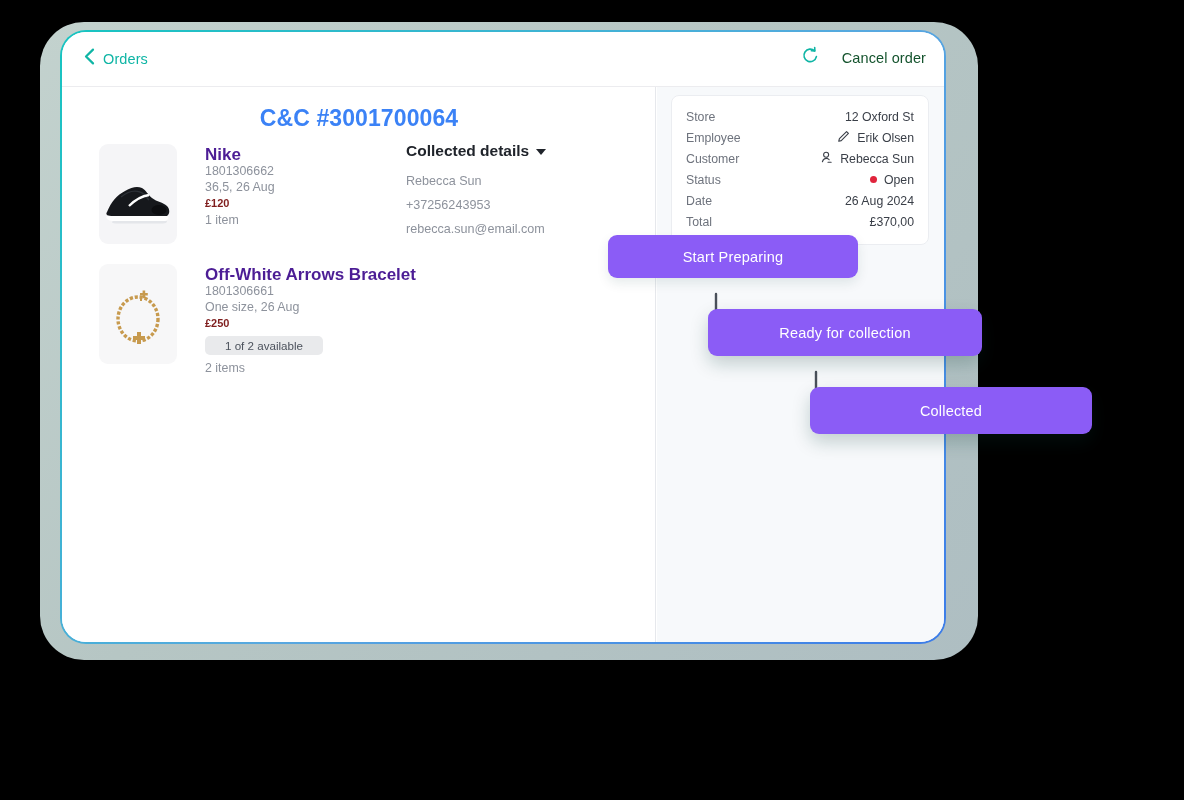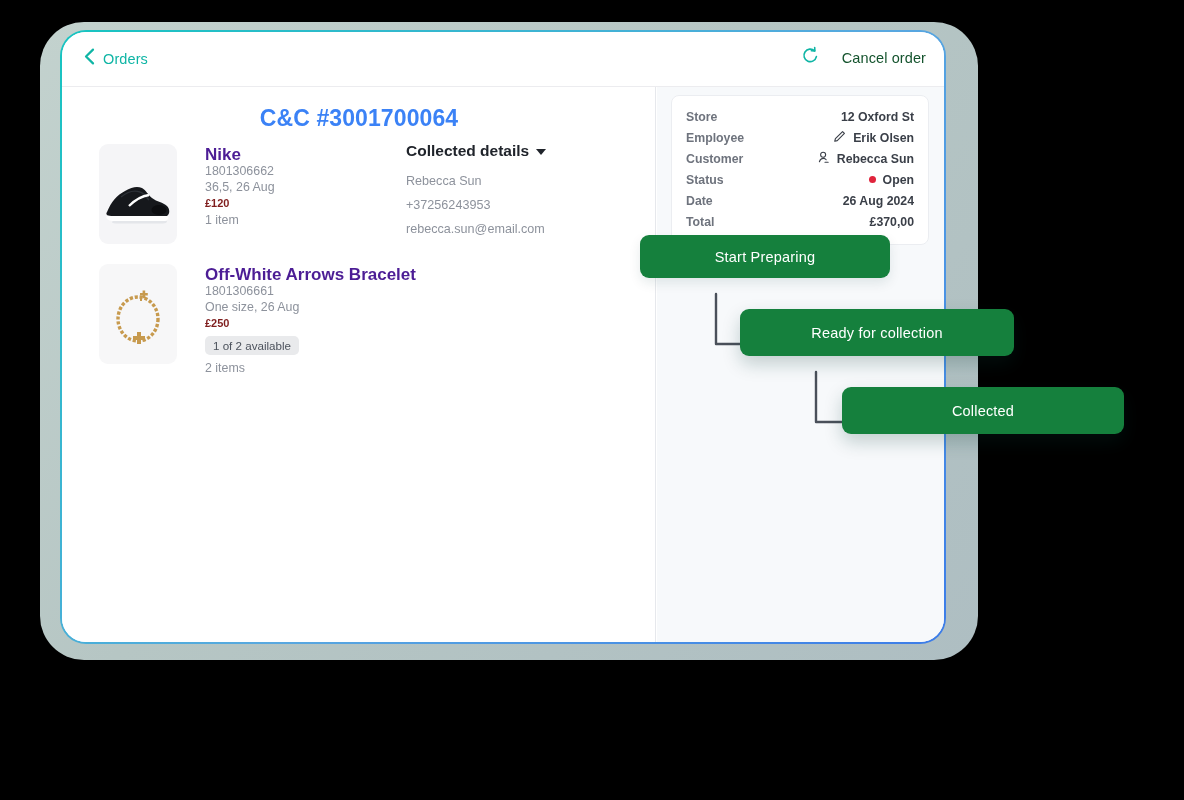--- a/index.html
+++ b/index.html
@@ -62,21 +62,21 @@
   }
   .thumb.bracelet{background:#f7f7f8;}
 
   .pinfo{padding-top:3px;}
   .pname{font-size:17px;font-weight:700;color:#4c1d95;line-height:16px;}
   .pmeta{font-size:12.4px;color:#8d929c;line-height:16px;}
   .pprice{font-size:11px;font-weight:700;color:#7f1d1d;line-height:17px;}
   .pqty{font-size:12.4px;color:#8d929c;line-height:16px;}
   .pbadge{
     display:inline-block;background:#e9eaec;color:#4c525c;font-size:11.6px;
-    border-radius:5px;padding:3px 8px;margin:4px 0 5px;
+    border-radius:5px;padding:3px 20px;margin:4px 0 5px;
   }
 
   
   #personal-details{position:absolute;left:344px;top:55px;}
   #pd-header{display:flex;align-items:center;gap:7px;cursor:pointer;}
   #pd-title{font-size:15.5px;font-weight:700;color:#20242b;}
   .caret{
     width:0;height:0;border-left:5px solid transparent;border-right:5px solid transparent;
     border-top:6px solid #20242b;margin-top:2px;
   }
@@ -85,30 +85,30 @@
 
   
   #right-pane{
     position:absolute;left:595px;top:55px;width:287px;height:555px;background:#f7f9fb;
   }
   #summary-card{
     position:absolute;left:14px;top:8px;width:258px;
     background:#ffffff;border:1px solid #ebedf1;border-radius:8px;
     padding:10px 14px 12px;box-sizing:border-box;
   }
-  .sum-row{display:flex;align-items:center;justify-content:space-between;height:21px;font-weight:bold;}
+  .sum-row{display:flex;align-items:center;justify-content:space-between;height:21px;}
   .sum-k{font-size:12.3px;color:#6e737d;}
   .sum-v{font-size:12.3px;color:#3a3f48;display:flex;align-items:center;gap:7px;}
   .dot-open{width:7px;height:7px;border-radius:50%;background:#e0243c;display:inline-block;}
 
   
   .flow-btn{
-    position:absolute;background:#15803d;color:#ffffff;border:none;
+    position:absolute;background:#8b5cf6;color:#ffffff;border:none;
     border-radius:9px;font-size:14.5px;font-family:inherit;cursor:pointer;
-    display:flex;align-items:center;justify-content:center;letter-spacing:.2px;margin-left:32px;
+    display:flex;align-items:center;justify-content:center;letter-spacing:.2px;
   }
   #btn-start{left:608px;top:235px;width:250px;height:43px;
     box-shadow:0 5px 12px rgba(8,60,55,.10);}
   #btn-ready{left:708px;top:309px;width:274px;height:47px;
     box-shadow:0 8px 18px rgba(8,60,55,.22);}
   #btn-collected{left:810px;top:387px;width:282px;height:47px;
     box-shadow:0 8px 18px rgba(8,60,55,.22);}
 
   #flow-arrows{position:absolute;left:0;top:0;width:1184px;height:800px;pointer-events:none;}
 </style>

